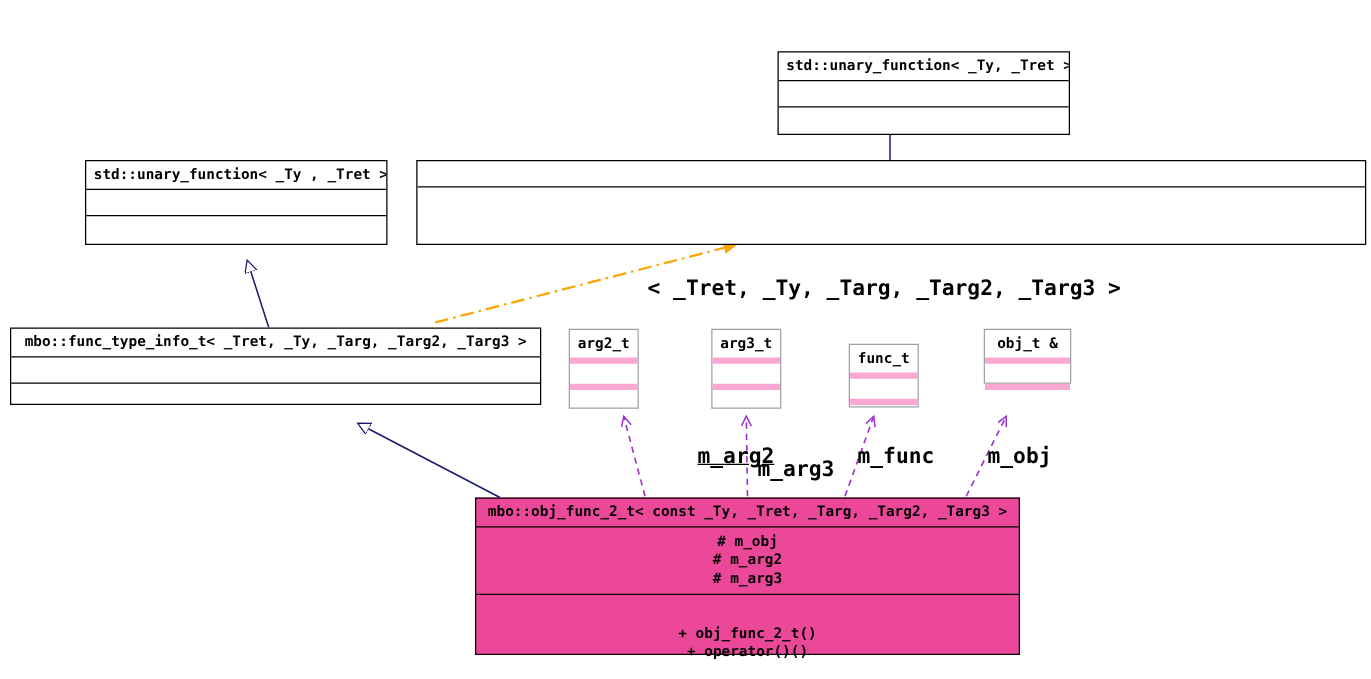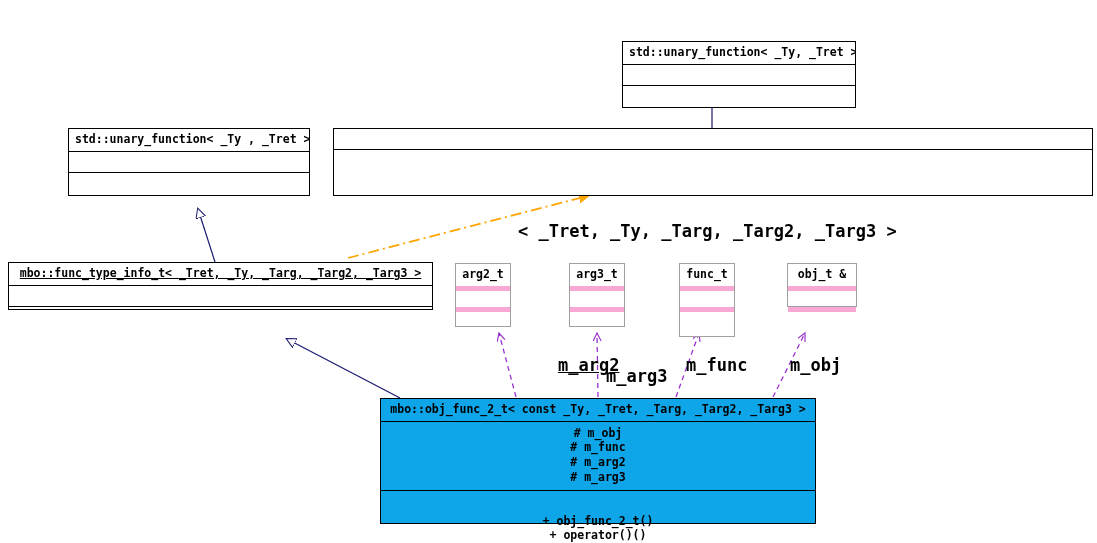--- a/index.html
+++ b/index.html
@@ -61,21 +61,21 @@
   }
   .node .member {
     white-space: nowrap;
     text-align: center;
     padding: 0;
     letter-spacing: 0px;
   }
 
   
   .node.filled {
-    background: #0ea5e9;
+    background: #ec4899;
     border: 1px solid #000000;
   }
   .node.filled .title,
   .node.filled .compartment {
     border-color: #000000;
   }
 
   
   .node.plain {
     border: 1px solid #a0a0a0;
@@ -157,55 +157,54 @@
     <div class="title">std::unary_function&lt; _Ty , _Tret &gt;</div>
     <div class="compartment empty"></div>
     <div class="compartment empty last"></div>
   </div>
 
   <div class="node" style="left:333px; top:128px; width:760px; height:68px;">
     <div class="compartment empty"></div>
     <div class="compartment empty last"></div>
   </div>
 
-  <div class="node" style="left:8px; top:262px; width:425px; height:48px;text-decoration:underline;">
+  <div class="node" style="left:8px; top:262px; width:425px; height:62px;">
     <div class="title">mbo::func_type_info_t&lt; _Tret, _Ty, _Targ, _Targ2, _Targ3 &gt;</div>
     <div class="compartment empty"></div>
     <div class="compartment empty last"></div>
   </div>
 
   <div class="node plain" style="left:455px; top:263px; width:56px; height:64px;">
     <div class="title">arg2_t</div>
     <div class="compartment empty"></div>
     <div class="compartment empty last"></div>
   </div>
 
   <div class="node plain" style="left:569px; top:263px; width:56px; height:64px;">
     <div class="title">arg3_t</div>
     <div class="compartment empty"></div>
     <div class="compartment empty last"></div>
   </div>
 
-  <div class="node plain" style="left:679px; top:263px; width:56px; height:74px;">
+  <div class="node plain" style="left:679px; top:275px; width:56px; height:51px;">
     <div class="title">func_t</div>
     <div class="compartment empty"></div>
     <div class="compartment empty last"></div>
   </div>
 
   <div class="node plain" style="left:787px; top:263px; width:70px; height:44px;">
     <div class="title">obj_t &amp;</div>
     <div class="compartment empty"></div>
     <div class="compartment empty last"></div>
   </div>
 
   <div class="node filled" style="left:380px; top:398px; width:436px; height:126px;">
     <div class="title">mbo::obj_func_2_t&lt; const _Ty, _Tret, _Targ, _Targ2, _Targ3 &gt;</div>
     <div class="compartment" style="padding:4px 6px 5px 6px;">
       <div class="member"># m_obj</div>
-      <div class="member"># m_func</div>
       <div class="member"># m_arg2</div>
       <div class="member"># m_arg3</div>
     </div>
     <div class="compartment last" style="padding:4px 6px 5px 6px;margin-top:19px;">
       <div class="member">+ obj_func_2_t()</div>
       <div class="member">+ operator()()</div>
     </div>
   </div>
 
   <div class="edge-label" style="left:518px; top:221px;">&lt; _Tret, _Ty, _Targ, _Targ2, _Targ3 &gt;</div>

